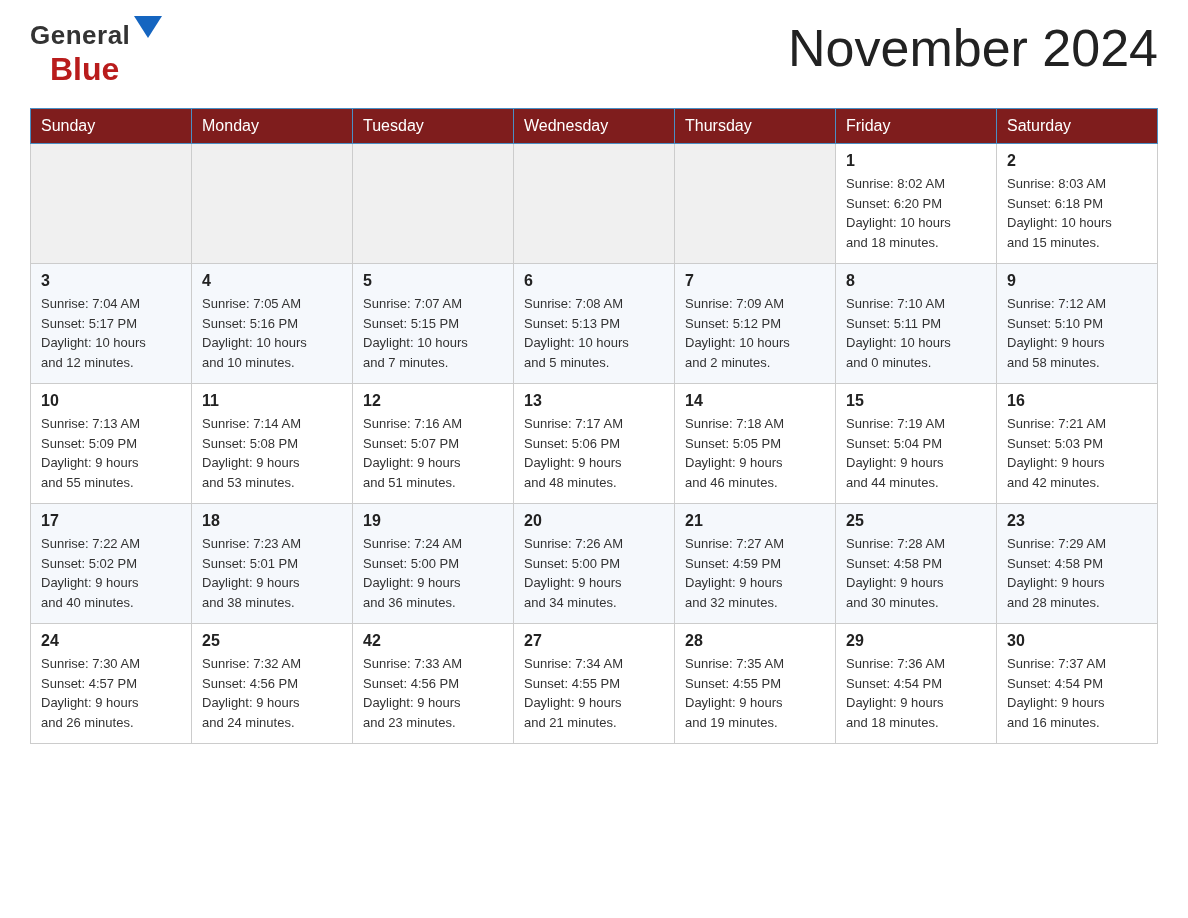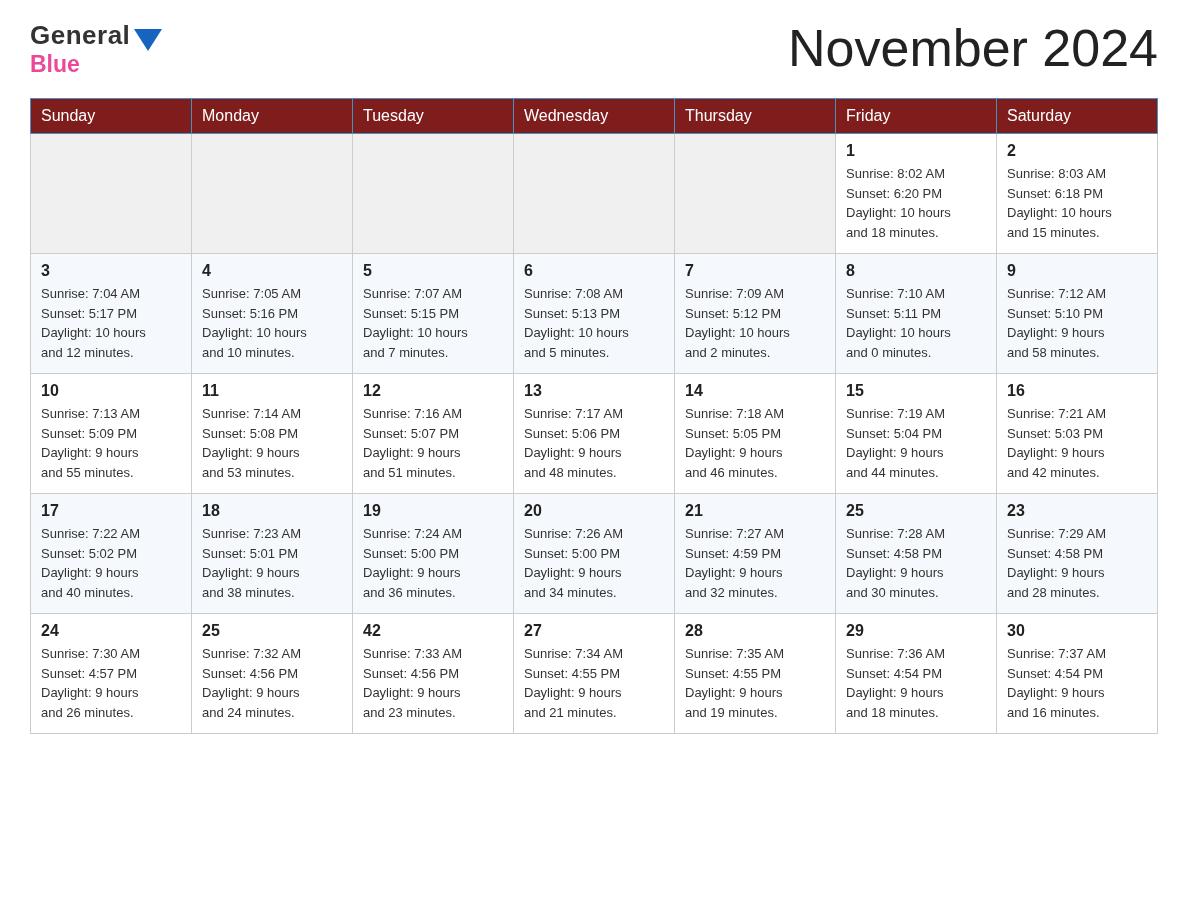--- a/index.html
+++ b/index.html
@@ -21,27 +21,28 @@
       flex-direction: column;
       align-items: flex-start;
     }
     .logo-general {
       font-size: 26px;
       font-weight: bold;
       color: #333;
       letter-spacing: 0.5px;
     }
     .logo-blue {
-      font-size: 23px;
+      font-size: 32px;
       font-weight: bold;
-      color: #ec4899;
+      color: #b91c1c;
+      margin-left: 20px;
     }
     .logo-top-row {
       display: flex;
-      align-items: flex-end;
+      align-items: flex-start;
     }
     .logo-arrow {
       width: 0;
       height: 0;
       border-left: 14px solid transparent;
       border-right: 14px solid transparent;
       border-top: 22px solid #1565c0;
       margin-left: 4px;
       margin-top: -4px;
     }

